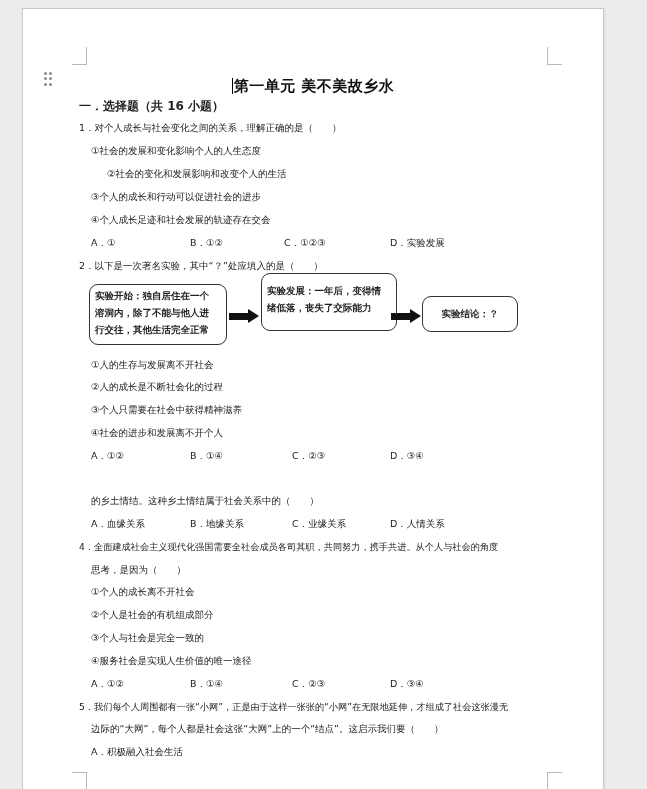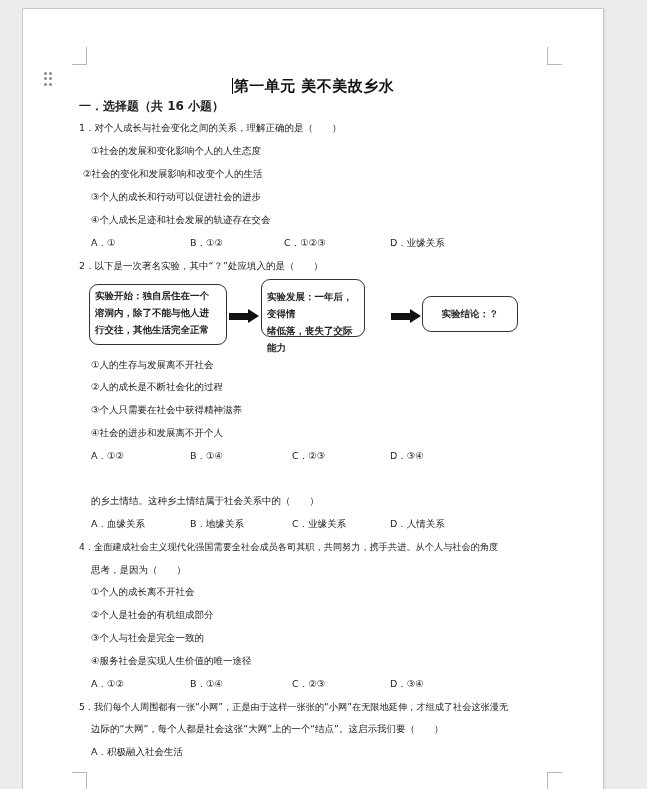--- a/index.html
+++ b/index.html
@@ -67,43 +67,43 @@
       <span></span>
       <span></span>
   </div>
 
   <div class="title"><span class="caret"></span><span>第一单元 美不美故乡水</span></div>
 
   <div class="line section" style="left:56px; top:91px;">一．选择题（共 16 小题）</div>
 
   <div class="line" style="left:56px; top:113px;"><span>1．</span><span>对个人成长与社会变化之间的关系，理解正确的是（　　）</span></div>
   <div class="line" style="left:68px; top:136px;">①社会的发展和变化影响个人的人生态度</div>
-  <div class="line" style="left:60px; top:159px;">②社会的变化和发展影响和改变个人的生活</div>
+  <div class="line" style="left:84px; top:159px;">②社会的变化和发展影响和改变个人的生活</div>
   <div class="line" style="left:68px; top:182px;">③个人的成长和行动可以促进社会的进步</div>
   <div class="line" style="left:68px; top:205px;">④个人成长足迹和社会发展的轨迹存在交会</div>
   <div class="opt-row" style="left:68px; top:228px; width:420px;">
     <span class="opt" style="left:0;">A．①</span>
     <span class="opt" style="left:99px;">B．①②</span>
     <span class="opt" style="left:193px;">C．①②③</span>
-    <span class="opt" style="left:299px;">D．业缘关系</span>
+    <span class="opt" style="left:299px;">D．实验发展</span>
   </div>
 
   <div class="line" style="left:56px; top:251px;"><span>2．</span><span>以下是一次著名实验，其中“？”处应填入的是（　　）</span></div>
 
   <div class="flow">
     <div class="fbox" style="left:66px; top:275px; width:138px; height:61px;">
       <div>实验开始：独自居住在一个</div>
       <div>溶洞内，除了不能与他人进</div>
       <div>行交往，其他生活完全正常</div>
     </div>
     <div class="farrow" style="left:206px; top:301px;">
         <div class="shaft"></div>
         <div class="head"></div>
       </div>
-    <div class="fbox" style="left:238px; top:270px; width:104px; height:58px; padding-top:8px;">
+    <div class="fbox" style="left:238px; top:264px; width:136px; height:58px; padding-top:8px;">
       <div>实验发展：一年后，变得情</div>
       <div>绪低落，丧失了交际能力</div>
     </div>
     <div class="farrow" style="left:368px; top:301px;">
         <div class="shaft"></div>
         <div class="head"></div>
       </div>
     <div class="fbox" style="left:399px; top:287px; width:96px; height:36px; padding-top:8px; text-align:center;">
       <div>实验结论：？</div>
     </div>

